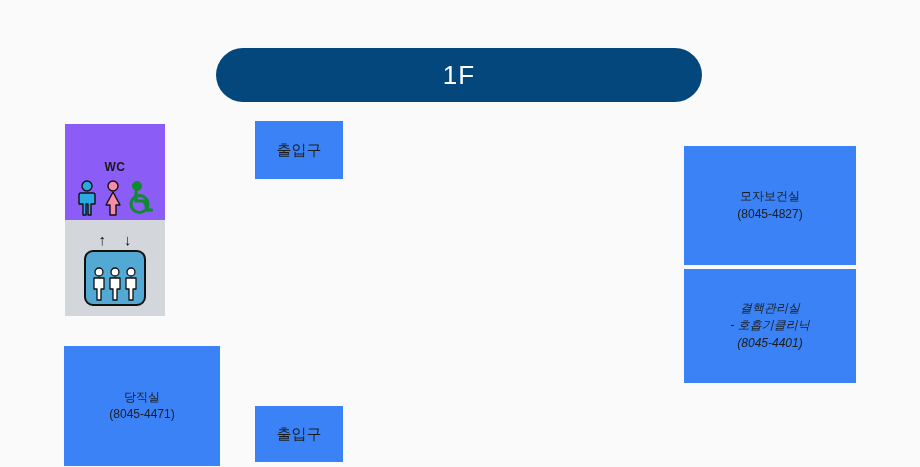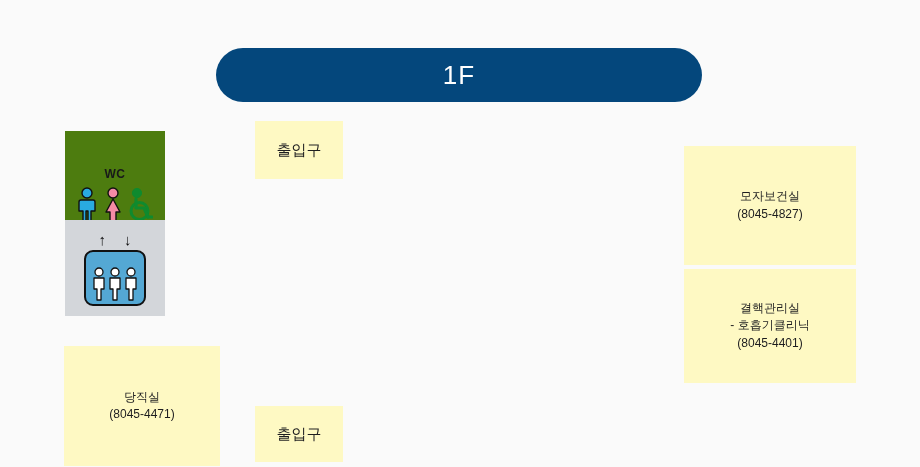--- a/index.html
+++ b/index.html
@@ -20,39 +20,39 @@
     display:flex;align-items:center;justify-content:center;
   }
   .floor-pill .floor-label{
     color:#ffffff;font-size:26px;font-weight:400;letter-spacing:1px;
     line-height:1;
   }
 
   
   .room{
     position:absolute;
-    background:#fef9c3;
+    background:#3b82f6;
     display:flex;align-items:center;justify-content:center;
     text-align:center;
   }
   .room .room-text{
     color:#1d1d1f;font-size:12px;line-height:1.45;white-space:pre-line;
   }
   .gate .room-text{font-size:15px;}
 
   
-  #room-wc        {left:65px; top:83px;  width:100px;height:128px;
-                   flex-direction:column;gap:4px;background:#4d7c0f;}
+  #room-wc        {left:65px; top:76px;  width:100px;height:128px;
+                   flex-direction:column;gap:4px;background:#8b5cf6;}
   #room-elevator  {left:65px; top:172px; width:100px;height:96px;
                    flex-direction:column;gap:2px;background:#d3d6da;}
   #gate-top       {left:255px;top:73px;  width:88px; height:58px;}
   #gate-bottom    {left:255px;top:358px; width:88px; height:56px;}
   #room-duty      {left:64px; top:298px; width:156px;height:120px;}
   #room-maternal  {left:684px;top:98px;  width:172px;height:119px;}
-  #room-tb        {left:684px;top:221px; width:172px;height:114px;}
+  #room-tb        {left:684px;top:221px; width:172px;height:114px;font-style:italic;}
 
   
   .wc-label{
     font-size:12px;font-weight:bold;color:#18181a;letter-spacing:.5px;
     margin-bottom:2px;
   }
   .wc-figs{display:flex;align-items:flex-end;gap:6px;}
 
   
   .ele-arrows{display:flex;gap:18px;align-items:center;justify-content:center;height:18px;}

